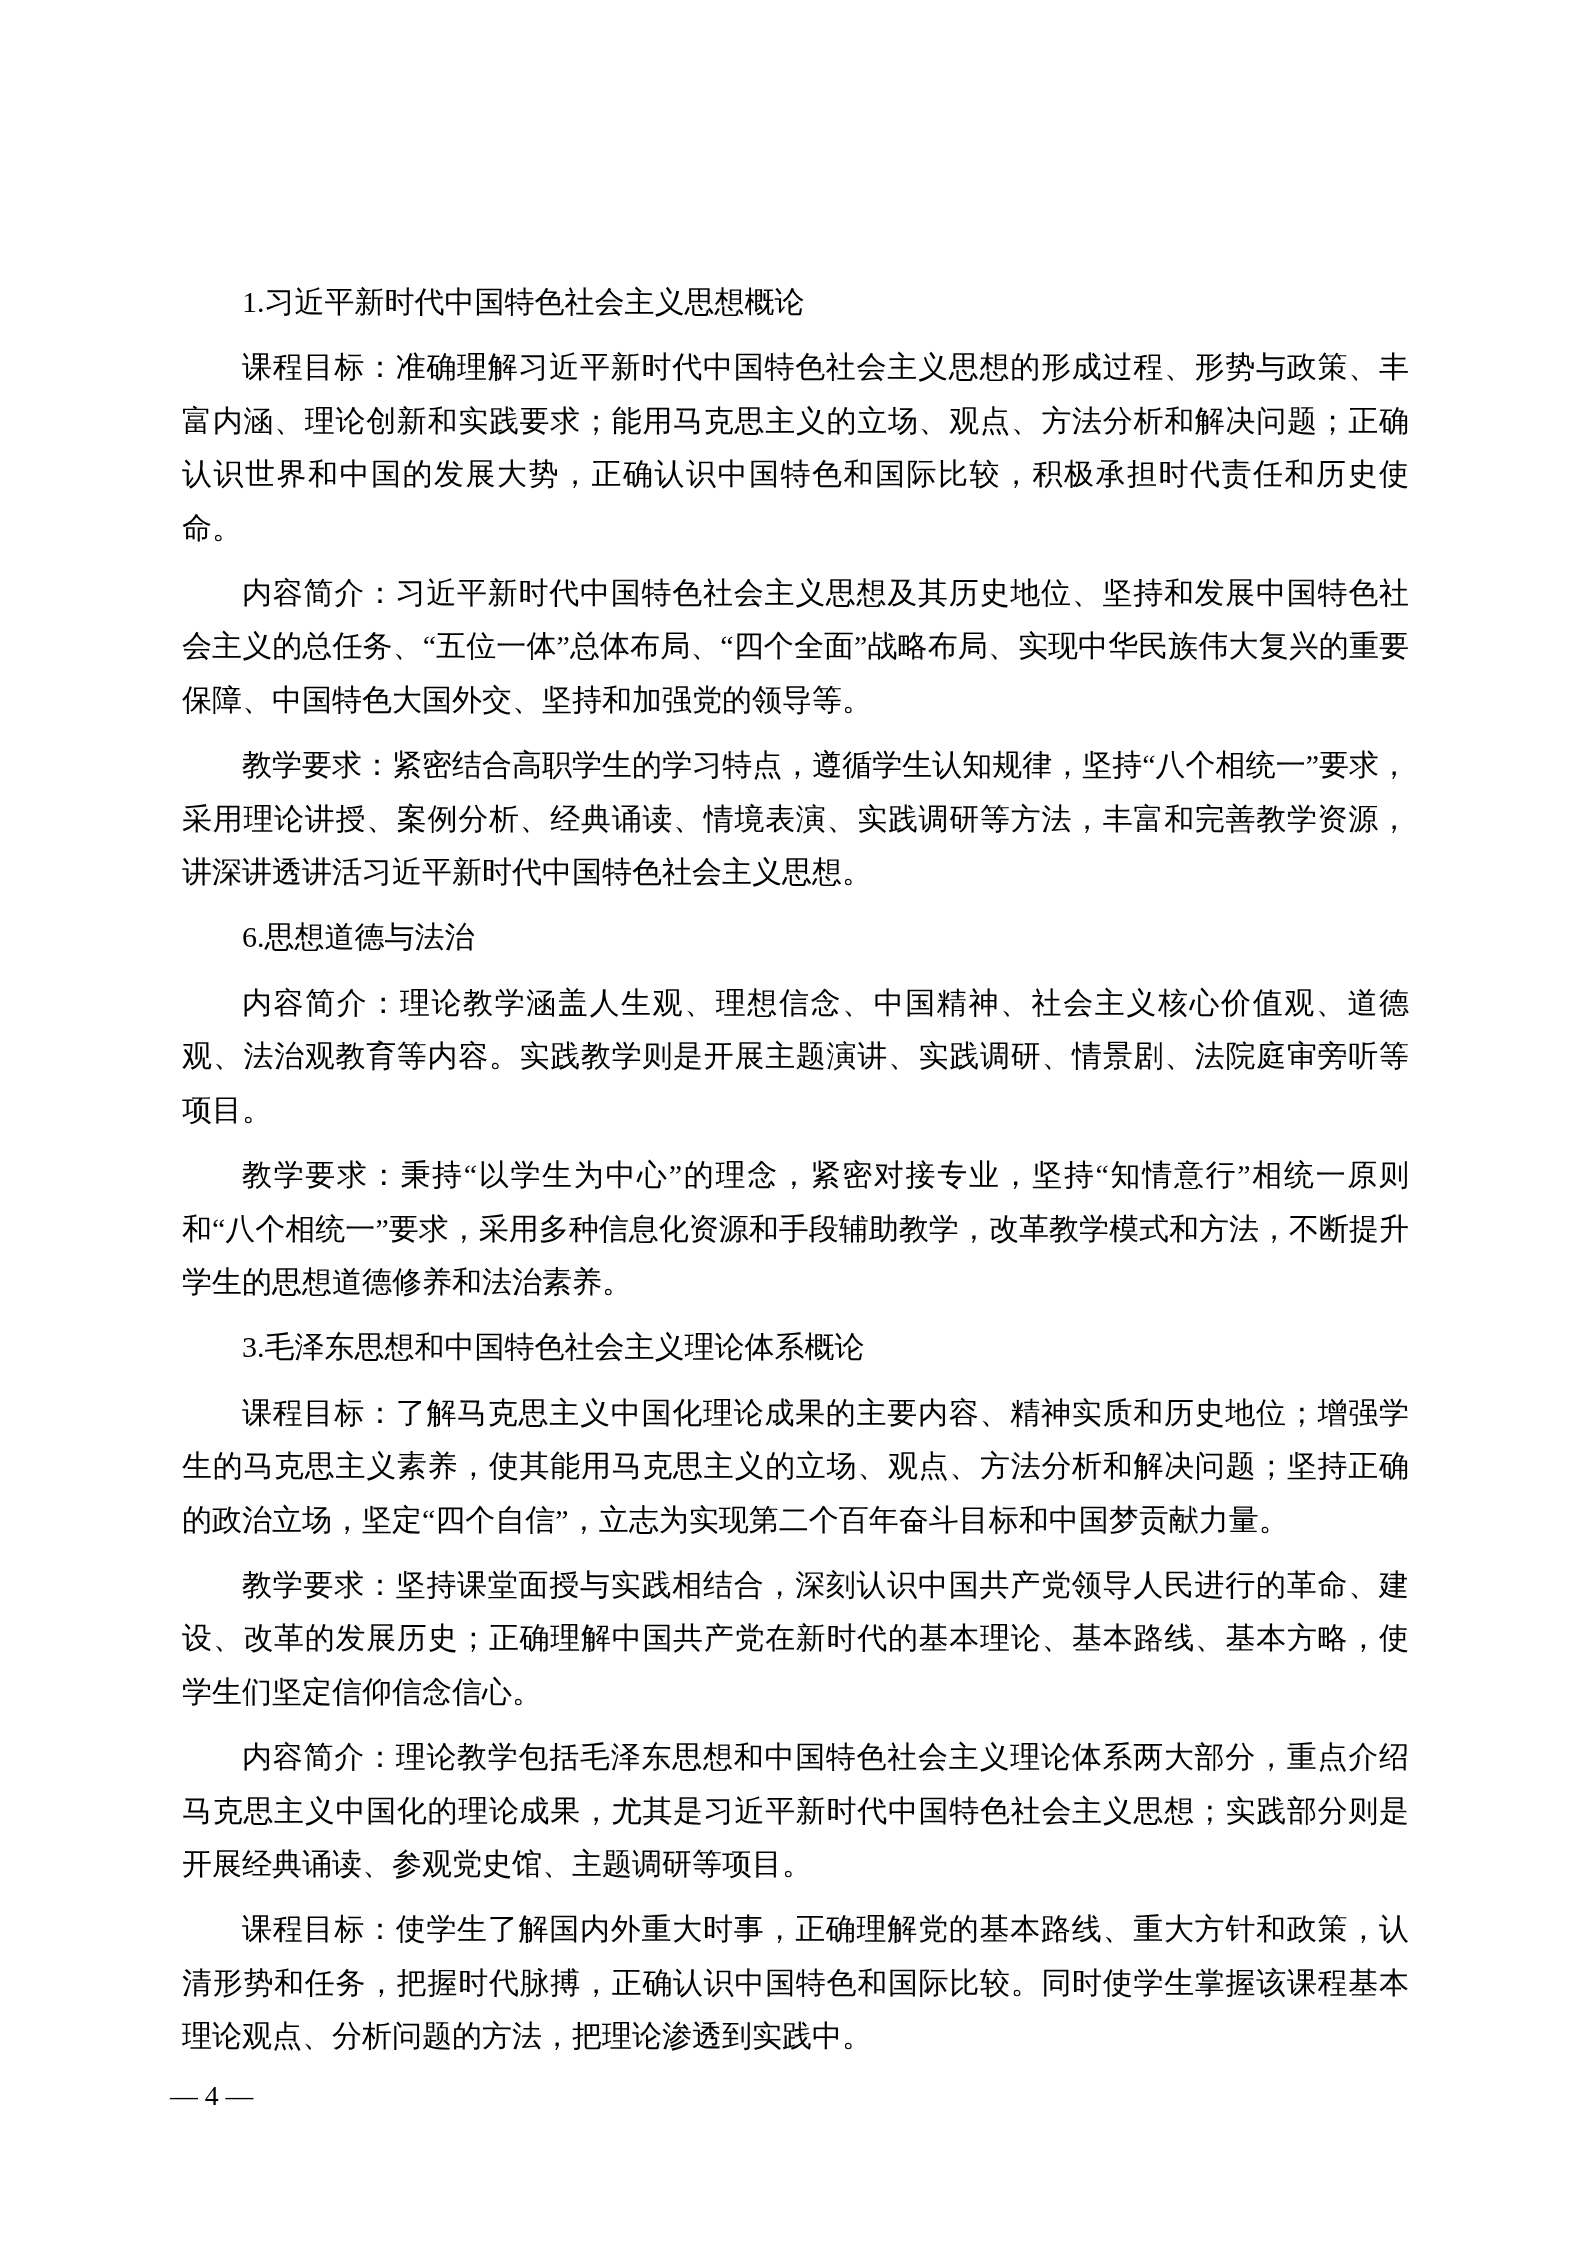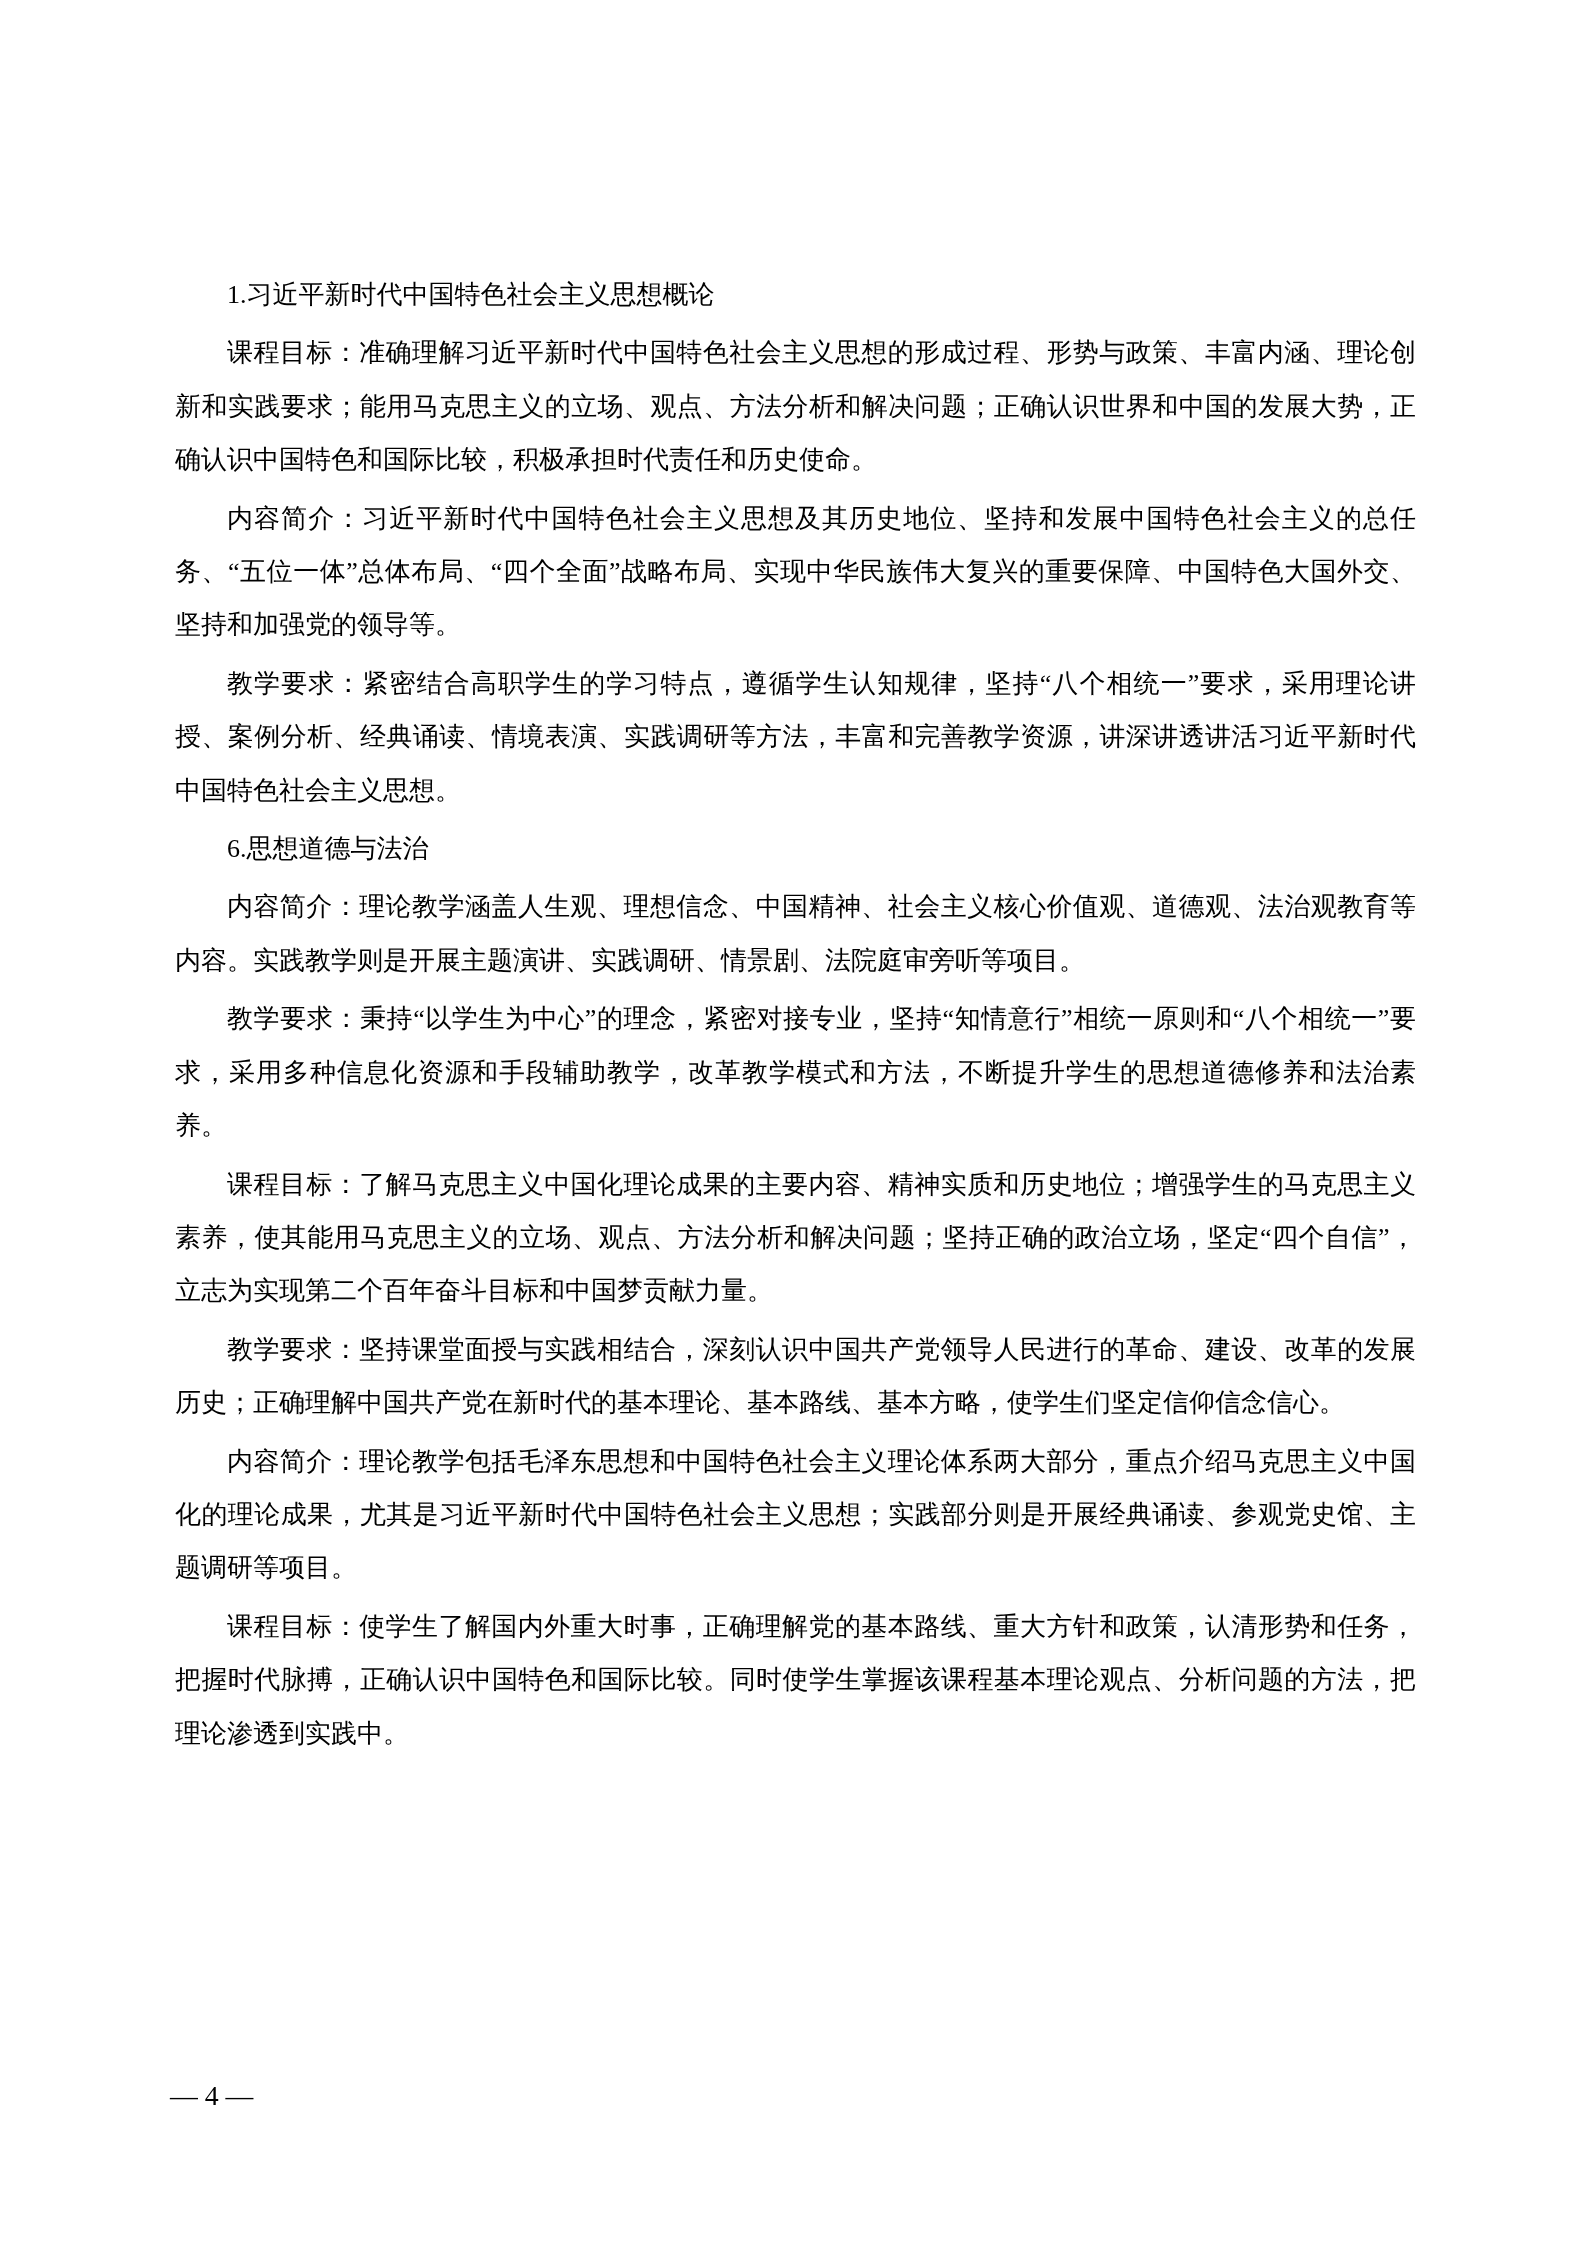--- a/index.html
+++ b/index.html
@@ -16,23 +16,23 @@
     font-family: "Liberation Serif", "DejaVu Serif", serif;
     overflow: hidden;
   }
   .doc-body {
     position: absolute;
     left: 170px;
     top: 263px;
     width: 1251px;
   }
   .doc-body p {
-    margin: 5px;
+    margin: 12px;
     padding: 0;
-    font-size: 26px;
+    font-size: 30px;
     line-height: 53.4px;
     text-indent: 2em;
     text-align: justify;
     text-justify: inter-ideograph;
     font-weight: normal;
   }
   .page-number {
     position: absolute;
     left: 170px;
     top: 2080px;
@@ -46,19 +46,20 @@
 
 <div class="page">
   <div class="doc-body">
       <p>1.习近平新时代中国特色社会主义思想概论</p>
       <p>课程目标：准确理解习近平新时代中国特色社会主义思想的形成过程、形势与政策、丰富内涵、理论创新和实践要求；能用马克思主义的立场、观点、方法分析和解决问题；正确认识世界和中国的发展大势，正确认识中国特色和国际比较，积极承担时代责任和历史使命。</p>
       <p>内容简介：习近平新时代中国特色社会主义思想及其历史地位、坚持和发展中国特色社会主义的总任务、“五位一体”总体布局、“四个全面”战略布局、实现中华民族伟大复兴的重要保障、中国特色大国外交、坚持和加强党的领导等。</p>
       <p>教学要求：紧密结合高职学生的学习特点，遵循学生认知规律，坚持“八个相统一”要求，采用理论讲授、案例分析、经典诵读、情境表演、实践调研等方法，丰富和完善教学资源，讲深讲透讲活习近平新时代中国特色社会主义思想。</p>
       <p>6.思想道德与法治</p>
       <p>内容简介：理论教学涵盖人生观、理想信念、中国精神、社会主义核心价值观、道德观、法治观教育等内容。实践教学则是开展主题演讲、实践调研、情景剧、法院庭审旁听等项目。</p>
       <p>教学要求：秉持“以学生为中心”的理念，紧密对接专业，坚持“知情意行”相统一原则和“八个相统一”要求，采用多种信息化资源和手段辅助教学，改革教学模式和方法，不断提升学生的思想道德修养和法治素养。</p>
+      <p>3.毛泽东思想和中国特色社会主义理论体系概论</p>
       <p>课程目标：了解马克思主义中国化理论成果的主要内容、精神实质和历史地位；增强学生的马克思主义素养，使其能用马克思主义的立场、观点、方法分析和解决问题；坚持正确的政治立场，坚定“四个自信”，立志为实现第二个百年奋斗目标和中国梦贡献力量。</p>
       <p>教学要求：坚持课堂面授与实践相结合，深刻认识中国共产党领导人民进行的革命、建设、改革的发展历史；正确理解中国共产党在新时代的基本理论、基本路线、基本方略，使学生们坚定信仰信念信心。</p>
       <p>内容简介：理论教学包括毛泽东思想和中国特色社会主义理论体系两大部分，重点介绍马克思主义中国化的理论成果，尤其是习近平新时代中国特色社会主义思想；实践部分则是开展经典诵读、参观党史馆、主题调研等项目。</p>
       <p>课程目标：使学生了解国内外重大时事，正确理解党的基本路线、重大方针和政策，认清形势和任务，把握时代脉搏，正确认识中国特色和国际比较。同时使学生掌握该课程基本理论观点、分析问题的方法，把理论渗透到实践中。</p>
     </div>
   <div class="page-number">— 4 —</div>
 </div>
 
 </body></html>

